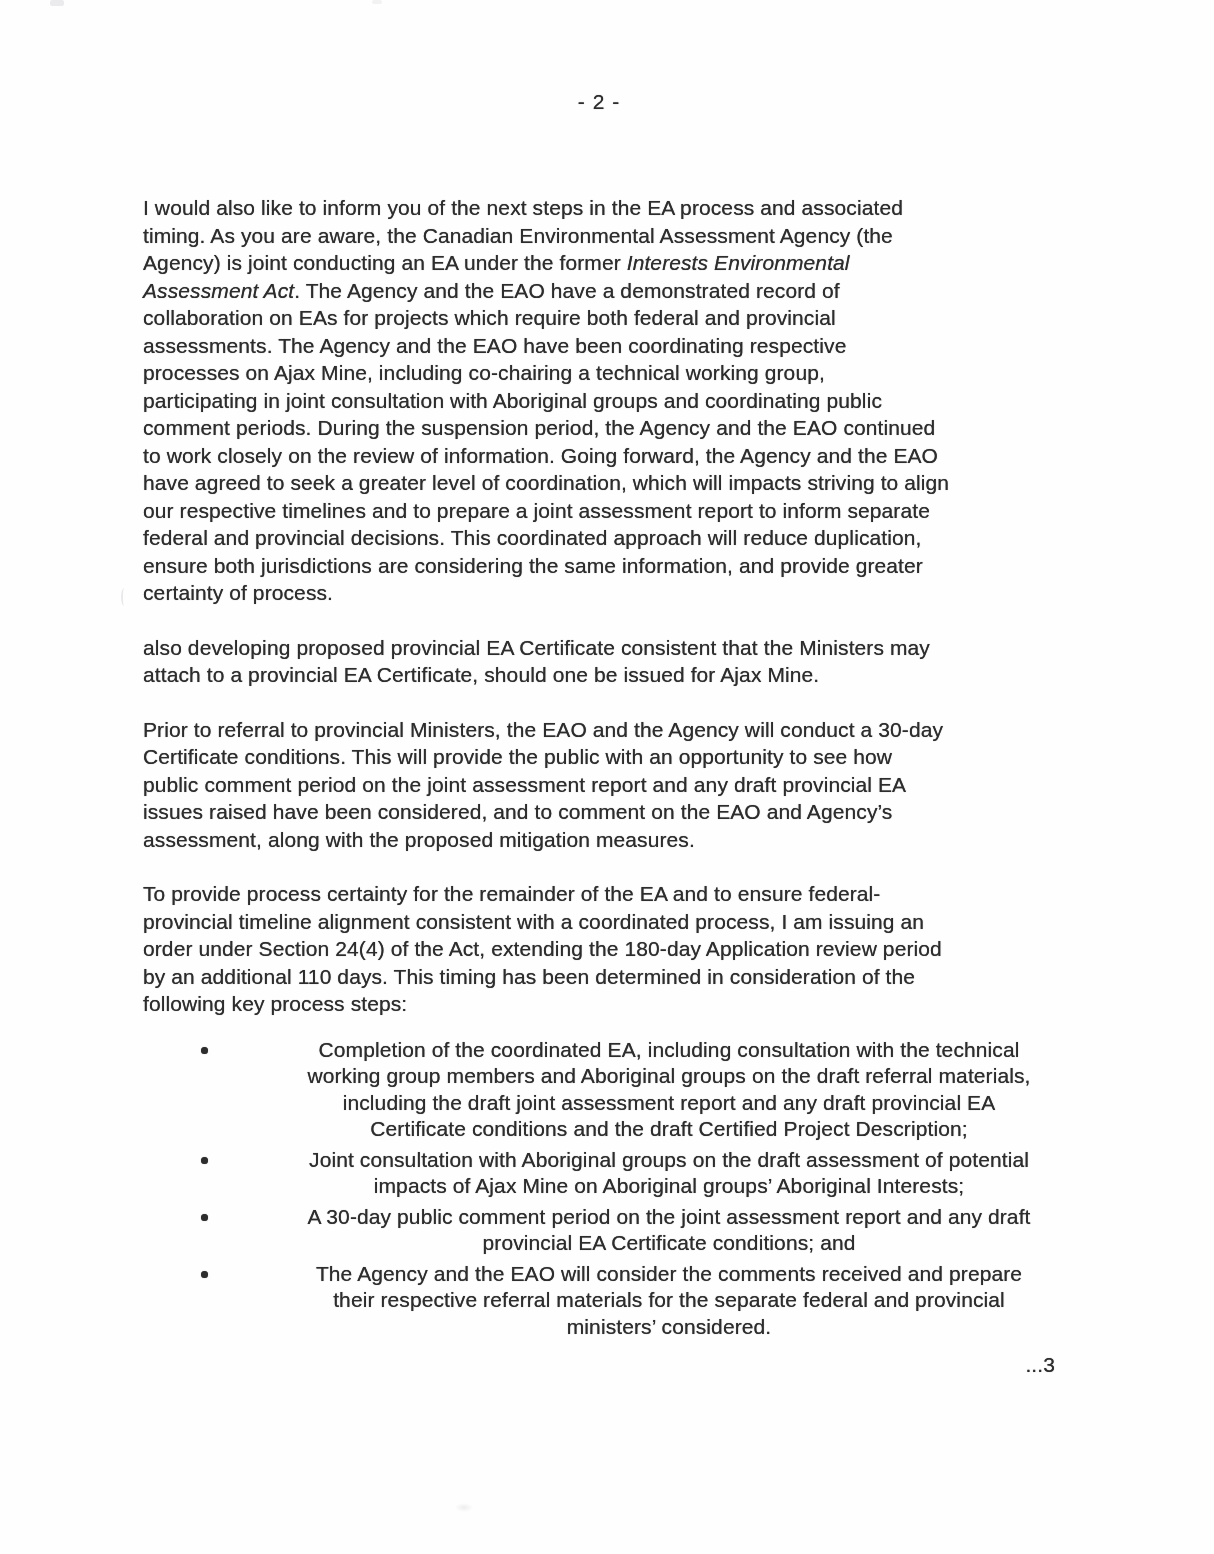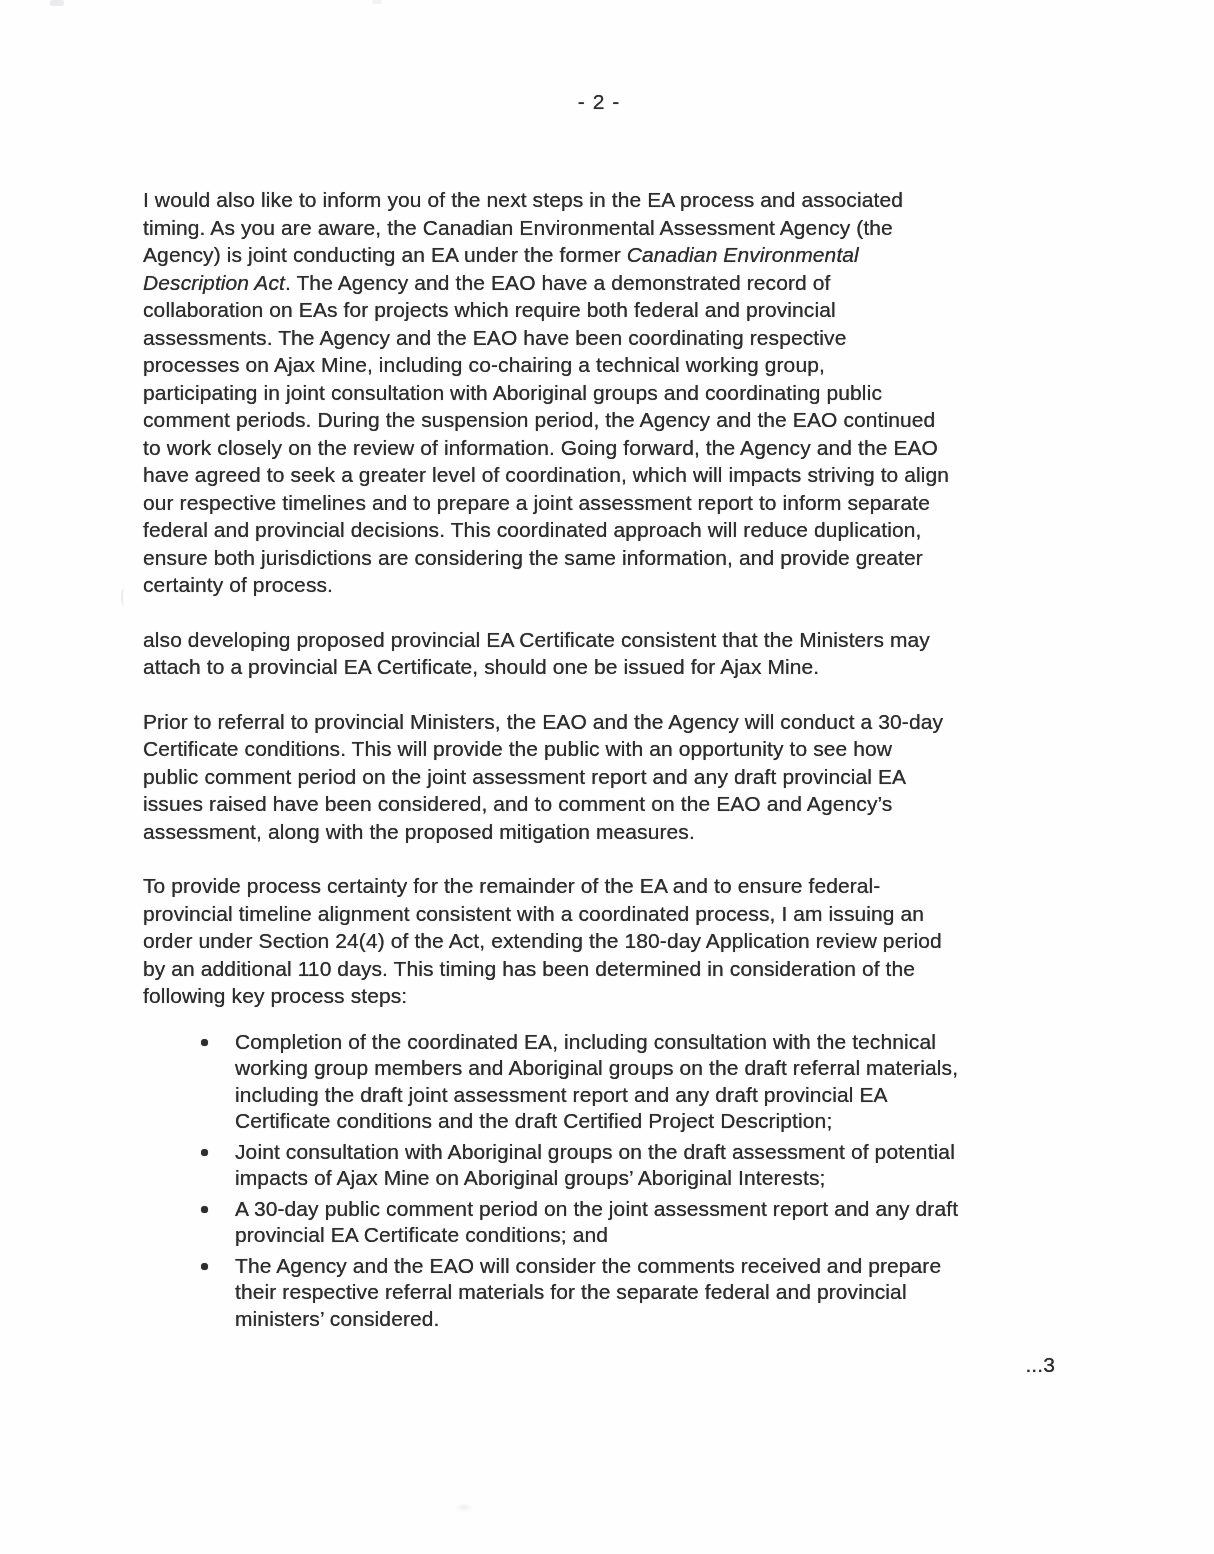--- a/index.html
+++ b/index.html
@@ -25,26 +25,26 @@
     width: 912px;
     text-align: center;
     letter-spacing: 1px;
   }
   .letter-body {
     position: absolute;
     top: 186px;
     left: 143px;
     width: 960px;
   }
-  .paragraph { margin: 0 0 27px 0; }
+  .paragraph { margin: 8px 0 27px 0; }
   .paragraph .text-line {
     line-height: 27.5px;
     white-space: nowrap;
   }
-  .bullet-list { margin-top: -8px; }
+  .bullet-list { margin-top: -8px; text-align: center; }
   .bullet-item {
     position: relative;
     padding-left: 92px;
     margin-bottom: 4px;
   }
   .bullet-item .text-line {
     line-height: 26.5px;
     white-space: nowrap;
   }
   .bullet-dot {
@@ -81,22 +81,22 @@
   <div class="artifact artifact-2"></div>
   <div class="artifact artifact-3"></div>
   <div class="artifact artifact-4"></div>
 
   <div class="page-number scan-text">- 2 -</div>
 
   <div class="letter-body scan-text">
       <div class="paragraph">
         <div class="text-line"><span>I would also like to inform you of the next steps in the EA process and associated</span></div>
         <div class="text-line"><span>timing. As you are aware, the Canadian Environmental Assessment Agency (the</span></div>
-        <div class="text-line"><span>Agency) is joint conducting an EA under the former </span><em>Canadian Environmental</em></div>
-        <div class="text-line"><em>Description Act</em><span>. The Agency and the EAO have a demonstrated record of</span></div>
+        <div class="text-line"><span>Agency) is joint conducting an EA under the former </span><em>Interests Environmental</em></div>
+        <div class="text-line"><em>Assessment Act</em><span>. The Agency and the EAO have a demonstrated record of</span></div>
         <div class="text-line"><span>collaboration on EAs for projects which require both federal and provincial</span></div>
         <div class="text-line"><span>assessments. The Agency and the EAO have been coordinating respective</span></div>
         <div class="text-line"><span>processes on Ajax Mine, including co-chairing a technical working group,</span></div>
         <div class="text-line"><span>participating in joint consultation with Aboriginal groups and coordinating public</span></div>
         <div class="text-line"><span>comment periods. During the suspension period, the Agency and the EAO continued</span></div>
         <div class="text-line"><span>to work closely on the review of information. Going forward, the Agency and the EAO</span></div>
         <div class="text-line"><span>have agreed to seek a greater level of coordination, which will impacts striving to align</span></div>
         <div class="text-line"><span>our respective timelines and to prepare a joint assessment report to inform separate</span></div>
         <div class="text-line"><span>federal and provincial decisions. This coordinated approach will reduce duplication,</span></div>
         <div class="text-line"><span>ensure both jurisdictions are considering the same information, and provide greater</span></div>

